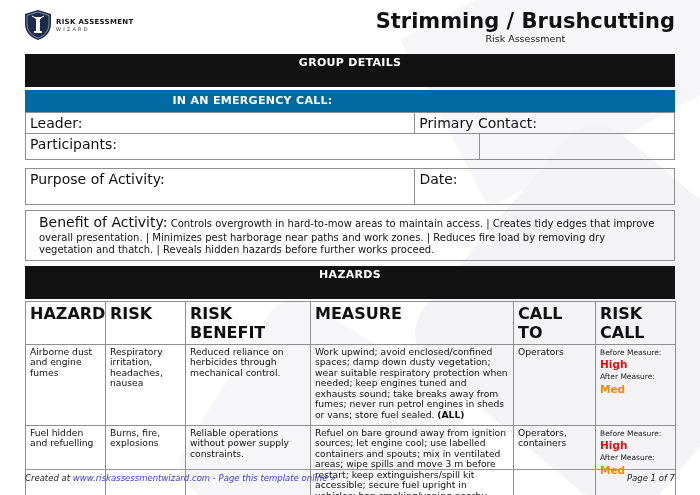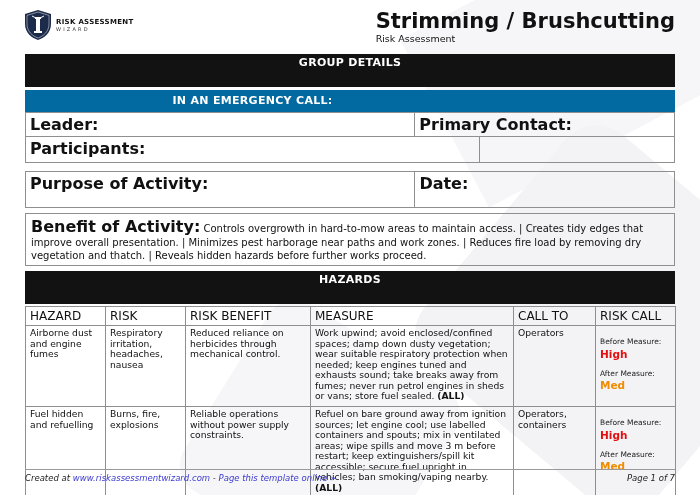--- a/index.html
+++ b/index.html
@@ -14,52 +14,52 @@
   .wm-shield { top:170px; right:-60px; width:300px; height:300px; background:#f3f3f6; transform:rotate(40deg); border-radius:40px; }
   .wm-shield2 { top:330px; left:210px; width:220px; height:220px; background:#f6f6f8; transform:rotate(32deg); border-radius:30px; }
   .content { position:relative; z-index:1; }
 
   
   .hdr { display:flex; justify-content:space-between; align-items:flex-start; height:38px; margin-top:2px; }
   .brand { display:flex; align-items:center; gap:5px; }
   .brand svg { display:block; }
   .brand-name { font-size:7px; font-weight:bold; letter-spacing:0.3px; line-height:1.2; }
   .brand-sub { font-size:5px; letter-spacing:2.2px; color:#333; line-height:1.2; }
-  .titles { text-align:left; }
+  .titles { text-align:center; }
   .doc-title { font-size:21px; font-weight:bold; line-height:1.05; margin:0; }
   .doc-subtitle { font-size:9.5px; margin-top:1px; }
 
   
   .bar { height:33px; line-height:17px; text-align:center; font-weight:bold; font-size:11px; letter-spacing:0.3px; }
   .bar.black { background:#121212; color:#fff; }
   .bar.red { background:#0369a1; color:#fff; height:22px; line-height:22px; margin-top:3px; text-align:left; }
   .bar.red .em-span { display:inline-block; width:70%; text-align:center; }
 
   .sec-group { margin-top:6px; }
   .sec-activity { margin-top:8px; }
   .sec-hazards { margin-top:5px; }
 
   table.form { width:100%; border-collapse:collapse; table-layout:fixed; }
   table.form td { border:1px solid #8f8f8f; padding:2px 4px; vertical-align:top; font-size:10px; background:transparent; }
-  .lbl { font-weight:bold; font-size:16px; }
+  .lbl { font-weight:normal; font-size:14px; }
   td.h18 { height:14px; }
   td.h25 { height:21px; }
   td.h35 { height:31px; }
 
-  .benefit-box { border:1px solid #8f8f8f; margin-top:5px; padding:3px 5px; font-size:10px; line-height:1.25; min-height:33px; }
+  .benefit-box { border:1px solid #8f8f8f; margin-top:5px; padding:3px 13px; font-size:10px; line-height:1.25; min-height:33px; }
 
   table.hz { width:100%; border-collapse:collapse; table-layout:fixed; margin-top:2px; }
   table.hz th, table.hz td { border:1px solid #8f8f8f; padding:2px 4px; vertical-align:top; text-align:left; background:transparent; }
-  table.hz th { font-size:12px; font-weight:normal; height:12px; }
+  table.hz th { font-size:16px; font-weight:bold; height:12px; }
   table.hz td { font-size:9.2px; line-height:1.15; }
   td.row1 { height:76px; }
   td.row2 { height:84px; }
   .measure b { font-weight:bold; }
   td.levelcell { text-align:center; }
-  .lvl-label { font-size:7.5px; color:#222; margin-top:10px; }
+  .lvl-label { font-size:7.5px; color:#222; margin-top:2px; }
   .lvl { font-size:10.5px; font-weight:bold; display:block; margin:1px 0 3px 0; }
   .lvl.high { color:#e40f0f; }
   .lvl.med  { color:#f08c00; }
 
   
   .ftr {
     position:absolute; left:25px; right:25px; bottom:12px; z-index:1;
     border-top:1px solid #999; padding-top:3px;
     display:flex; justify-content:space-between;
     font-size:8.5px; font-style:italic; color:#222;

